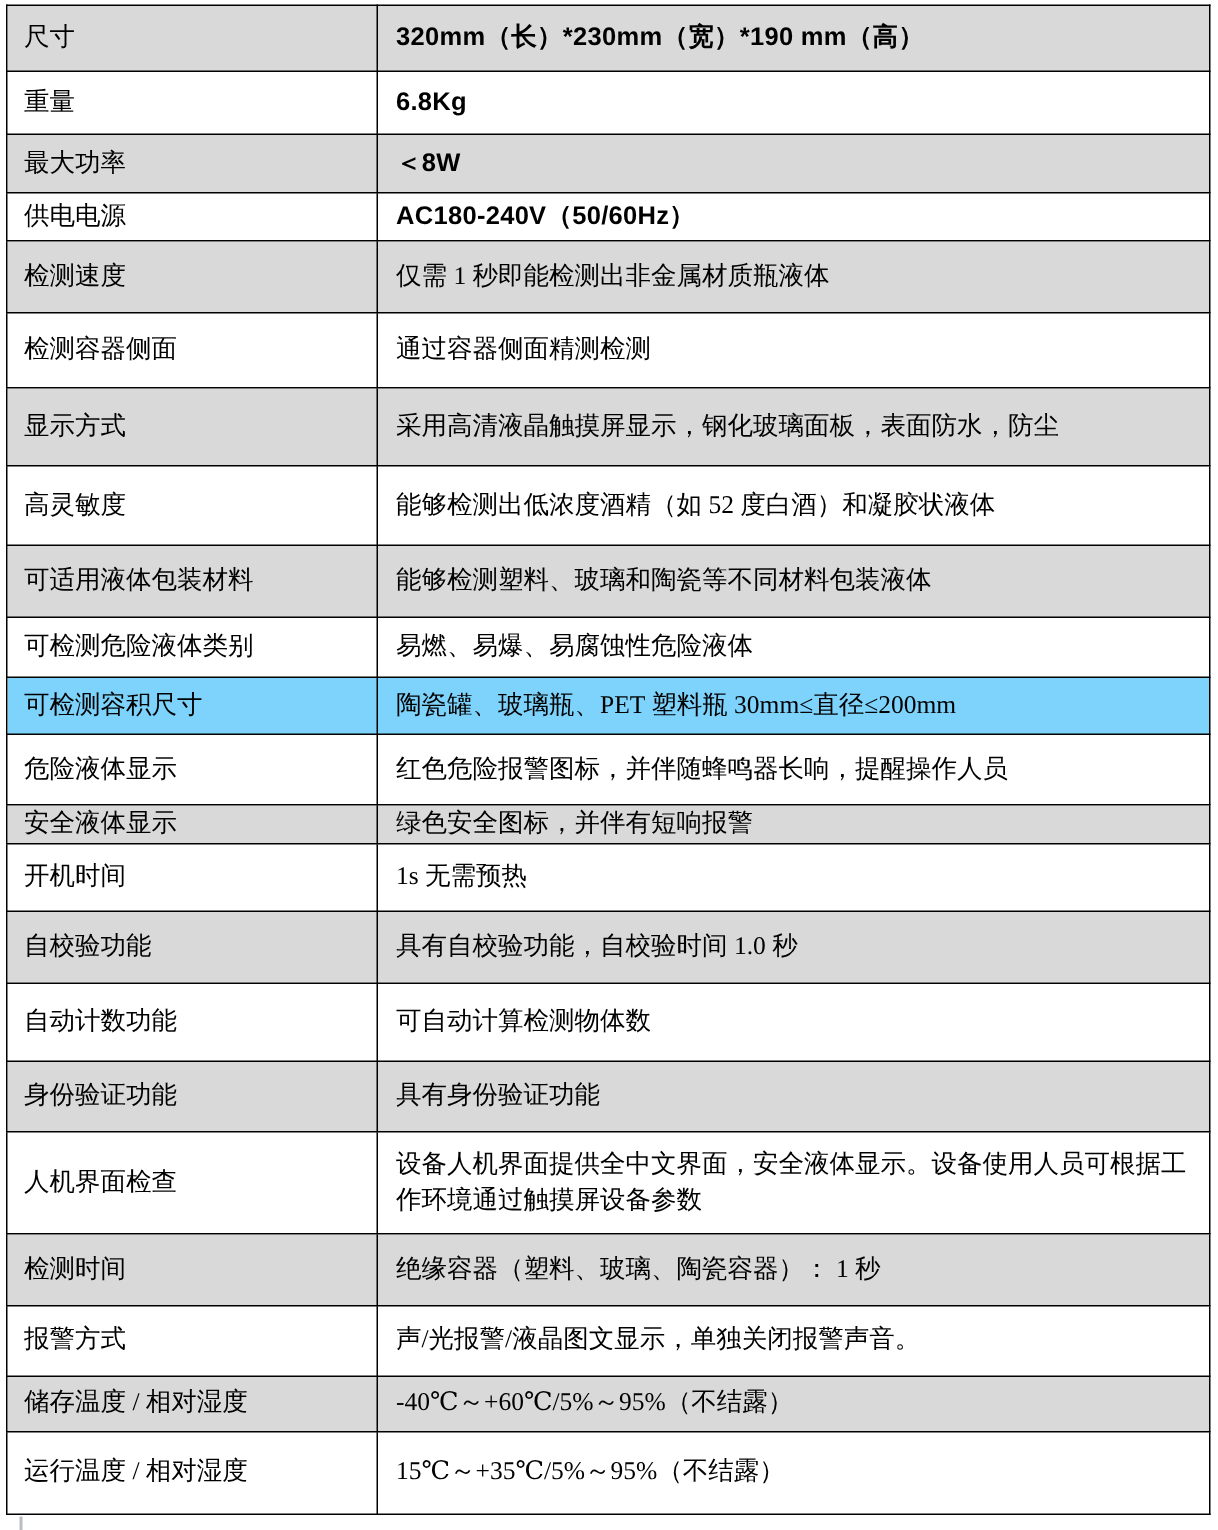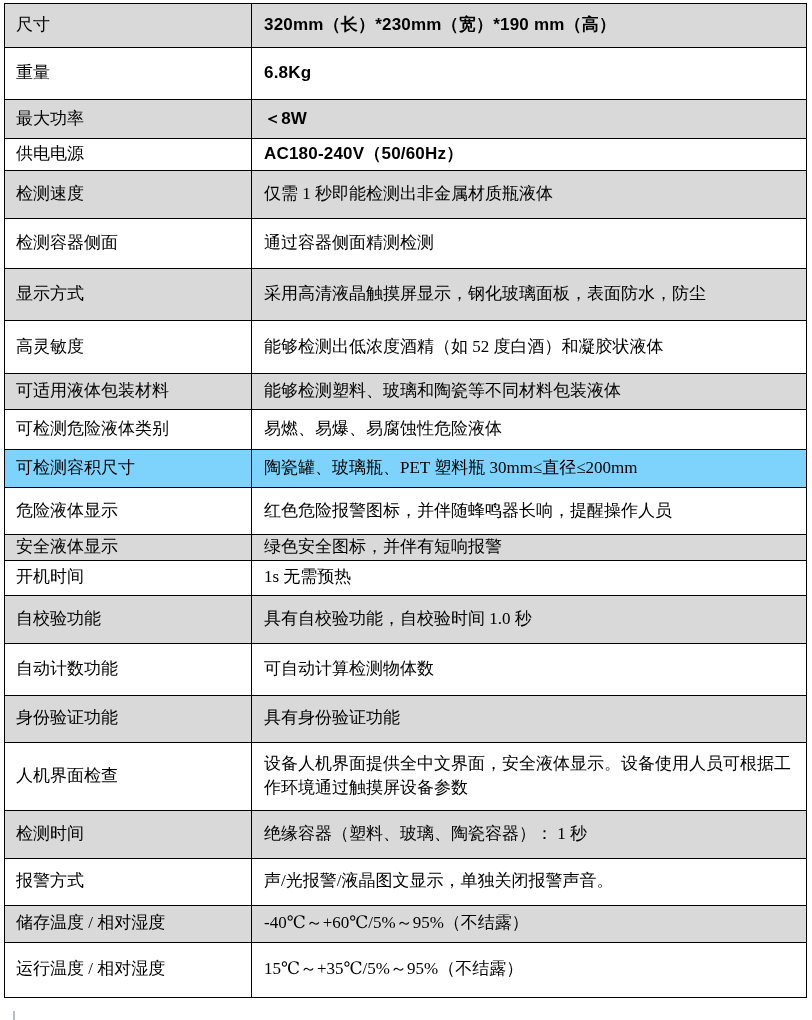--- a/index.html
+++ b/index.html
@@ -58,21 +58,21 @@
 </style>
 </head>
 <body>
 
 <table class="spec-table">
   <tbody>
     <tr style="height:44px">
       <td class="label-cell shade-light">尺寸</td>
       <td class="value-cell shade-light v-sans">320mm（长）*230mm（宽）*190 mm（高）</td>
     </tr>
-    <tr style="height:52px">
+    <tr style="height:42px">
       <td class="label-cell shade-white">重量</td>
       <td class="value-cell shade-white v-sans">6.8Kg</td>
     </tr>
     <tr style="height:39px">
       <td class="label-cell shade-light">最大功率</td>
       <td class="value-cell shade-light v-sans">＜8W</td>
     </tr>
     <tr style="height:32px">
       <td class="label-cell shade-white">供电电源</td>
       <td class="value-cell shade-white v-sans">AC180-240V（50/60Hz）</td>
@@ -86,41 +86,41 @@
       <td class="value-cell shade-white">通过容器侧面精测检测</td>
     </tr>
     <tr style="height:52px">
       <td class="label-cell shade-light">显示方式</td>
       <td class="value-cell shade-light">采用高清液晶触摸屏显示，钢化玻璃面板，表面防水，防尘</td>
     </tr>
     <tr style="height:53px">
       <td class="label-cell shade-white">高灵敏度</td>
       <td class="value-cell shade-white">能够检测出低浓度酒精（如 52 度白酒）和凝胶状液体</td>
     </tr>
-    <tr style="height:36px">
+    <tr style="height:48px">
       <td class="label-cell shade-light">可适用液体包装材料</td>
       <td class="value-cell shade-light">能够检测塑料、玻璃和陶瓷等不同材料包装液体</td>
     </tr>
     <tr style="height:40px">
       <td class="label-cell shade-white">可检测危险液体类别</td>
       <td class="value-cell shade-white">易燃、易爆、易腐蚀性危险液体</td>
     </tr>
     <tr style="height:38px">
       <td class="label-cell shade-dark">可检测容积尺寸</td>
       <td class="value-cell shade-dark">陶瓷罐、玻璃瓶、PET 塑料瓶 30mm≤直径≤200mm</td>
     </tr>
     <tr style="height:47px">
       <td class="label-cell shade-white">危险液体显示</td>
       <td class="value-cell shade-white">红色危险报警图标，并伴随蜂鸣器长响，提醒操作人员</td>
     </tr>
     <tr style="height:25px">
       <td class="label-cell shade-light">安全液体显示</td>
       <td class="value-cell shade-light">绿色安全图标，并伴有短响报警</td>
     </tr>
-    <tr style="height:35px">
+    <tr style="height:45px">
       <td class="label-cell shade-white">开机时间</td>
       <td class="value-cell shade-white">1s 无需预热</td>
     </tr>
     <tr style="height:48px">
       <td class="label-cell shade-light">自校验功能</td>
       <td class="value-cell shade-light">具有自校验功能，自校验时间 1.0 秒</td>
     </tr>
     <tr style="height:52px">
       <td class="label-cell shade-white">自动计数功能</td>
       <td class="value-cell shade-white">可自动计算检测物体数</td>

